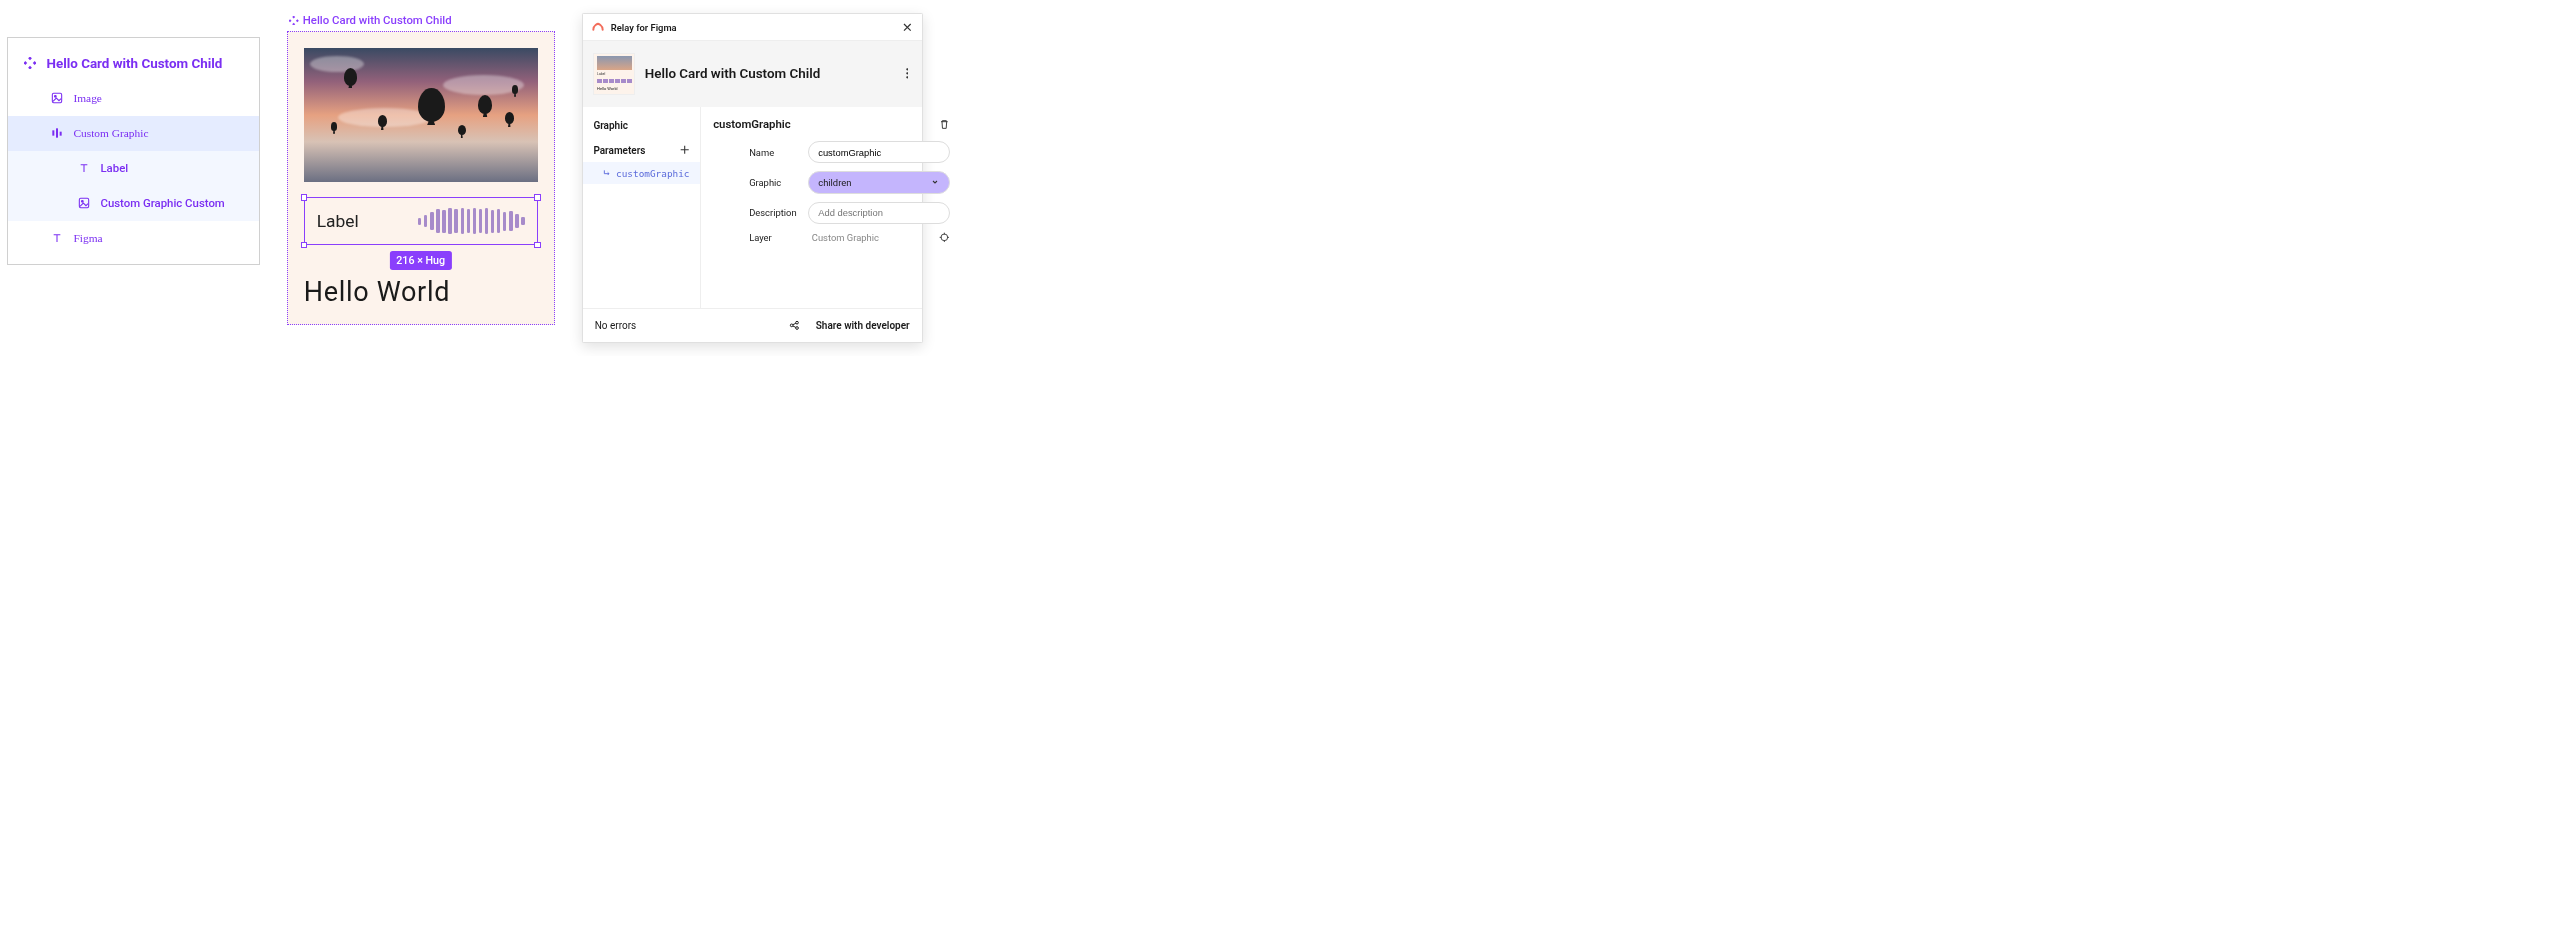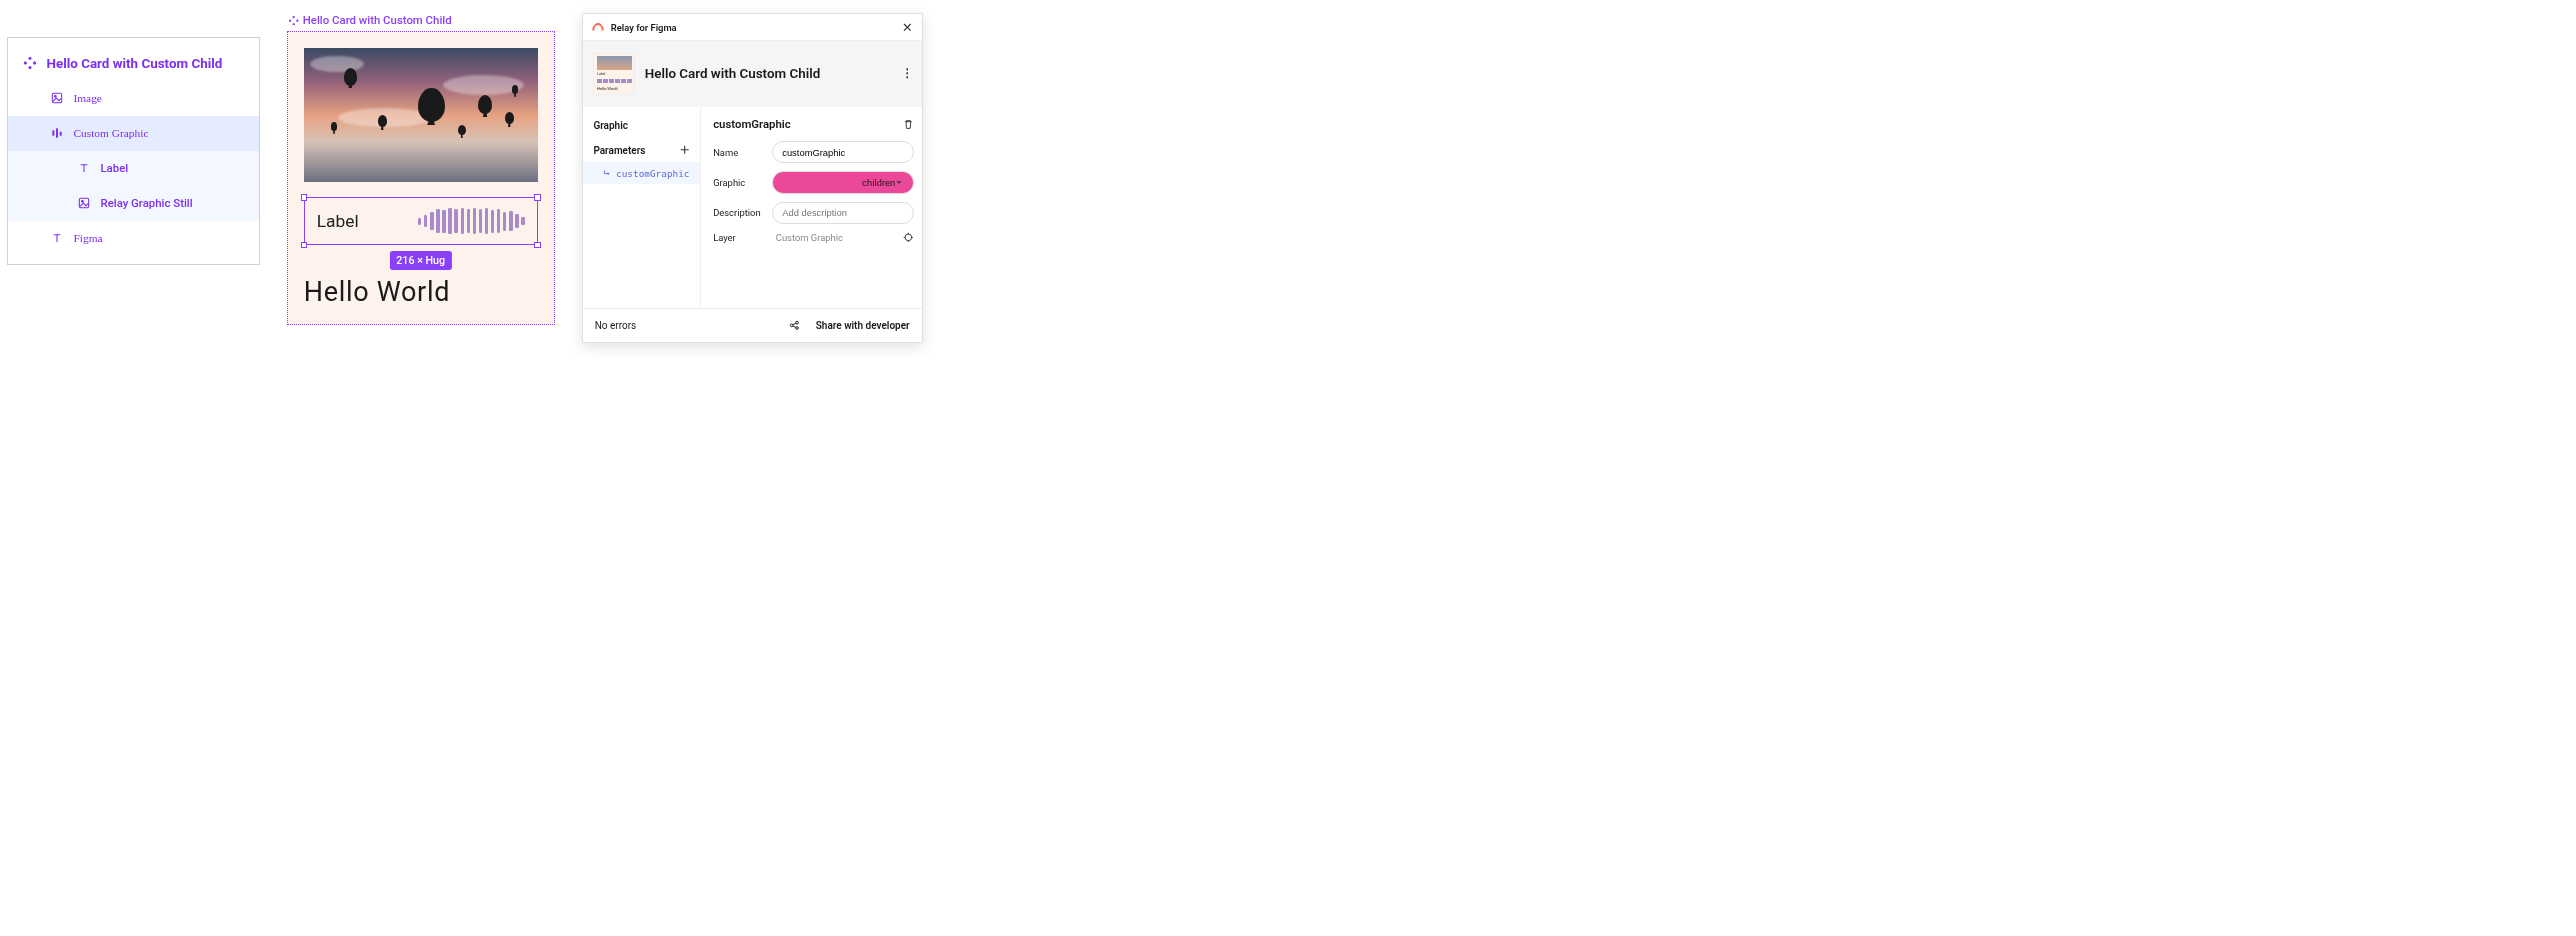--- a/index.html
+++ b/index.html
@@ -137,29 +137,29 @@
   }
   .plugin-left .row.bold{font-weight:600;}
   .param-item{
     padding:5.4px 10.7px 5.4px 20px; display:flex; align-items:center; gap:5.4px;
     background:#f2f6ff; color:#5b6bdb; font-family:ui-monospace,Menlo,monospace; font-size:9.4px;
   }
   .plugin-right{flex:1; padding:10.7px 10.7px 10.7px 12px;}
   .right-head{display:flex; align-items:center; justify-content:space-between; margin-bottom:9.4px;}
   .right-head h3{font-size:11.4px; font-weight:600;}
   .trash{color:#333; cursor:pointer;}
-  .field-row{display:flex; align-items:center; gap:6.7px; margin-bottom:8px; font-size:9.4px;}
+  .field-row{display:flex; align-items:center; gap:6.7px; margin-bottom:8px; font-size:9.4px;margin-left:36px;}
   .field-row label{width:52px; color:#222;}
   .field-input{
     flex:1; border:0.7px solid #ddd; border-radius:670px; padding:4.7px 9.4px;
     font-size:9.4px; background:#fff;
   }
   .field-select{
     flex:1; border:0.7px solid #ddd; border-radius:670px; padding:4.7px 9.4px;
-    font-size:9.4px; background:#ec4899; display:flex; justify-content:flex-end; align-items:center;
+    font-size:9.4px; background:#c4b5fd; display:flex; justify-content:space-between; align-items:center;
   }
   .field-plain{flex:1; color:#888; font-size:9.4px; padding-left:4px; display:flex; justify-content:space-between; align-items:center;}
   .plugin-footer{
     border-top:0.7px solid #eee; padding:11px 12px;
     display:flex; align-items:flex-end; justify-content:space-between;
     font-size:10px;
   }
   .share-btn{display:flex; align-items:center; gap:16px; font-weight:600; cursor:pointer;}
   svg{display:block;}
 </style>
@@ -213,21 +213,21 @@
   </div>
 
   <div class="layer-row layer-item indent2 group-open">
     <span class="icon">
       <svg width="12" height="12" viewBox="0 0 18 18" fill="none" stroke="#7b2ff2" stroke-width="1.6">
           <rect x="2" y="2" width="14" height="14" rx="2"></rect>
           <circle cx="6.5" cy="6.5" r="1.3" fill="#7b2ff2"></circle>
           <path d="M3 14 L8 9 L12 13 L15 10"></path>
         </svg>
     </span>
-    <span>Relay Graphic Still</span>
+    <span>Custom Graphic Custom</span>
   </div>
 
   <div class="layer-row layer-item indent1">
     <span class="icon">
       <svg width="12" height="12" viewBox="0 0 18 18" fill="none" stroke="#7b2ff2" stroke-width="1.6">
           <path d="M4 4 H14 M9 4 V15"></path>
         </svg>
     </span>
     <span>Figma</span>
   </div>

